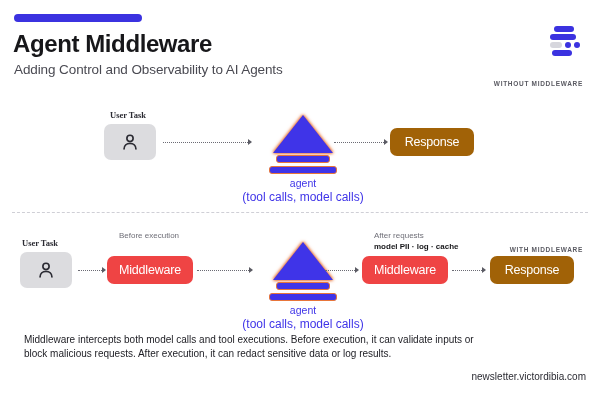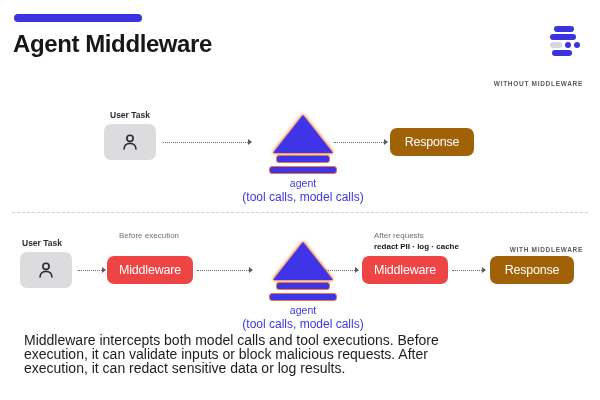--- a/index.html
+++ b/index.html
@@ -95,20 +95,21 @@
     justify-content: center;
     border-radius: 7px;
     white-space: nowrap;
   }
   .node-label {
     position: absolute;
     font-size: 8.5px;
     font-weight: bold;
     color: #2b2b33;
     white-space: nowrap;
+    font-family: Liberation Serif, serif;
   }
 
   .usertask {
     background: #dcdcdf;
     width: 52px; height: 36px;
   }
   .usertask svg { width: 22px; height: 22px; }
 
   .mw {
     background: #ef4444;
@@ -197,39 +198,40 @@
     border-top: 3px solid transparent;
     border-bottom: 3px solid transparent;
     border-left: 4.5px solid #5a5a63;
   }
 
   
   .caption {
     position: absolute;
     left: 24px; top: 333px;
     width: 470px;
-    font-size: 14px;
+    font-size: 10px;
     line-height: 14px;
     color: #1c1c22;
   }
   .url {
     position: absolute;
     right: 14px; top: 371px;
     font-size: 10px;
     color: #2b2b33;
     white-space: nowrap;
   }
 </style>
 </head>
 <body>
 
 <div class="page">
 
   <div class="accent-bar"></div>
   <div class="title">Agent Middleware</div>
+  <div class="subtitle">Adding Control and Observability to AI Agents</div>
 
   <div class="logo">
     <div class="bar b1"></div>
     <div class="bar b2"></div>
     <div class="bar b3"></div>
     <div class="dot d1"></div>
     <div class="dot d2"></div>
     <div class="bar b4"></div>
   </div>
 
@@ -290,25 +292,26 @@
     <div class="slab s2"></div>
   </div>
   <div class="agent-name" style="left:266px; top:304px; width:74px;">agent</div>
   <div class="agent-sub" style="left:223px; top:317px; width:160px;">(tool calls, model calls)</div>
 
   <div class="conn" style="left:325px; top:270px; width:30px;"></div>
   <div class="arrow" style="left:355px; top:267px;"></div>
 
   <div class="exec-note" style="left:362px; top:230px;">
     <span class="ln1">After requests</span>
-    <span class="ln2">redact PII · log · cache</span>
+    <span class="ln2">model PII · log · cache</span>
   </div>
 
   <div class="node mw" style="left:362px; top:256px;">Middleware</div>
 
   <div class="conn" style="left:452px; top:270px; width:30px;"></div>
   <div class="arrow" style="left:482px; top:267px;"></div>
 
   <div class="node resp" style="left:490px; top:256px;">Response</div>
 
   <div class="caption">Middleware intercepts both model calls and tool executions. Before execution, it can validate inputs or block malicious requests. After execution, it can redact sensitive data or log results.</div>
+  <div class="url">newsletter.victordibia.com</div>
 
 </div>
 
 </body></html>

